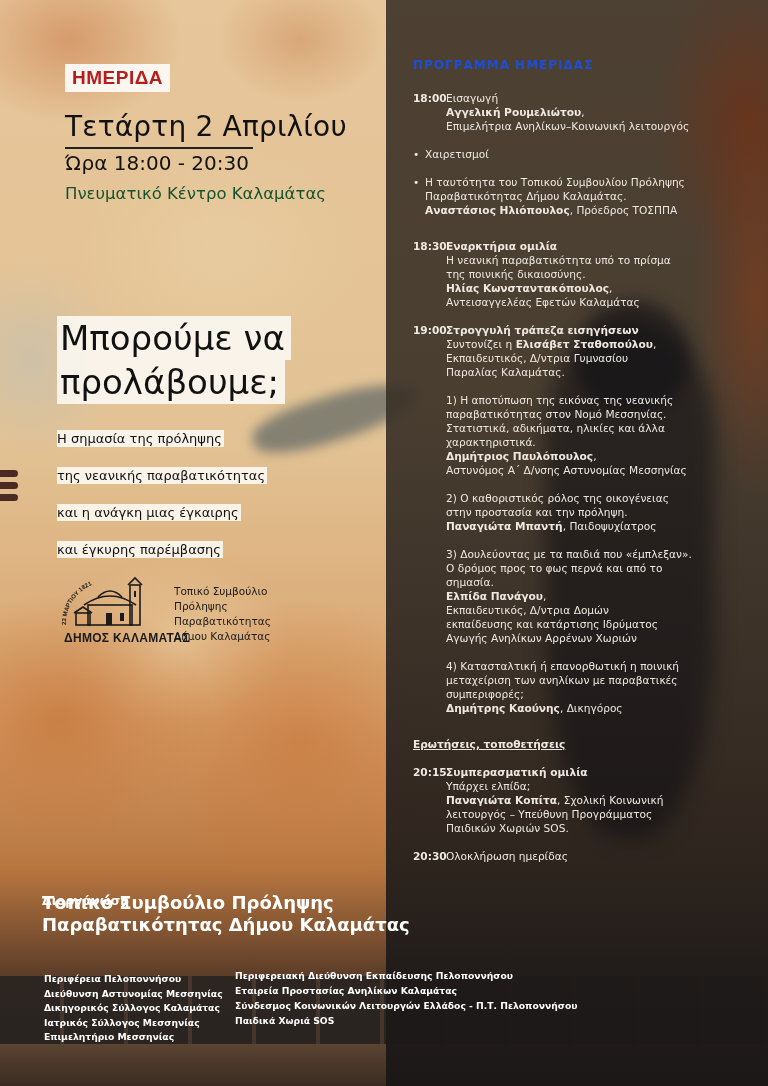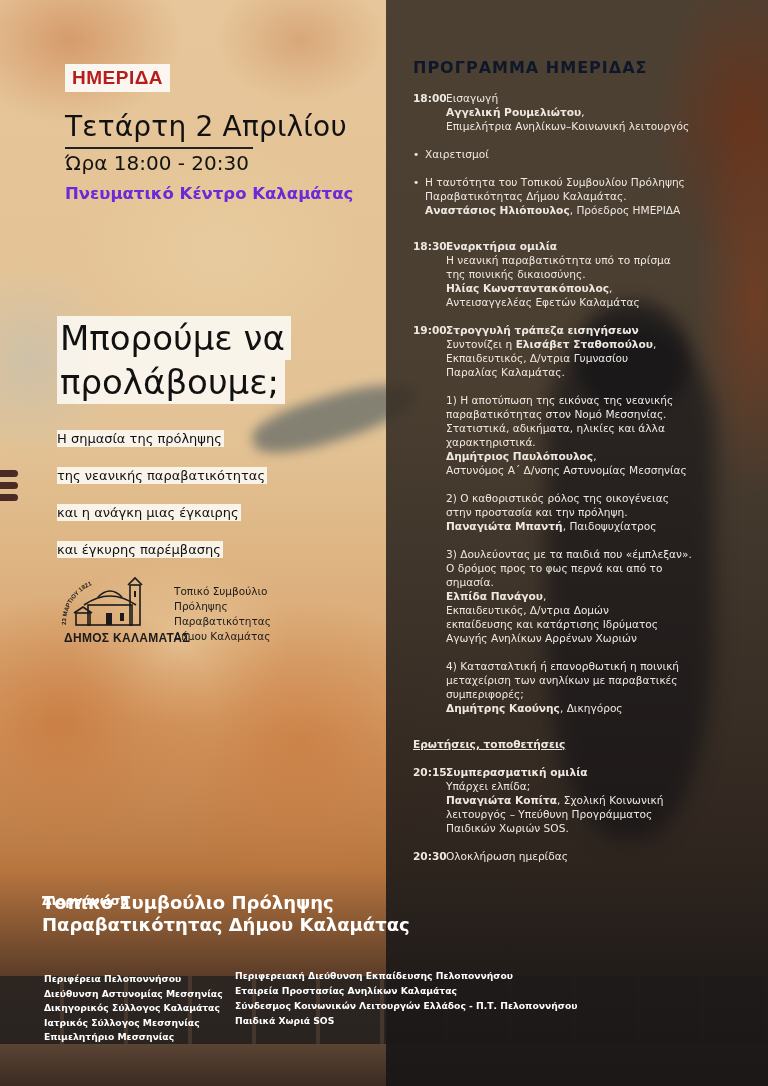--- a/index.html
+++ b/index.html
@@ -76,21 +76,21 @@
   }
   .date-rule {
     position: absolute; left: 65px; top: 147px; width: 188px; height: 1.5px; background: #222;
   }
   .time-line {
     position: absolute; left: 65px; top: 151px;
     font-size: 20px; color: #111;
   }
   .venue {
     position: absolute; left: 65px; top: 184px;
-    font-size: 16.5px; color: #6d28d9; font-weight: 700;
+    font-size: 16.5px; color: #14532d; font-weight: 400;
   }
   .headline {
     position: absolute; left: 57px; top: 316px;
   }
   .headline .hl {
     display: inline-block; background: rgba(251,247,240,0.92);
     font-size: 34px; color: #111; line-height: 44px; padding: 0 6px 0 3px;
     font-weight: 500;
   }
   .subhead { position: absolute; left: 57px; top: 428px; }
@@ -105,21 +105,21 @@
     position: absolute; left: 6px; top: 56px; font-size: 12px; font-weight: bold; color: #1b1b1b;
     font-family: "Liberation Sans", sans-serif; letter-spacing: 0.3px;
   }
   .logo-text {
     position: absolute; left: 116px; top: 9px; font-size: 10.5px; line-height: 15px; color: #1b1b1b;
   }
 
   
   .prog-title {
     position: absolute; left: 413px; top: 58px;
-    font-size: 16px; font-weight: bold; color: #0f172a; letter-spacing: 1px;
+    font-size: 12px; font-weight: bold; color: #1d4ed8; letter-spacing: 1px;
     font-family: "DejaVu Sans", sans-serif;
   }
   .prog { position: absolute; left: 413px; top: 91px; width: 340px; color: #eee8e1; font-size: 10.6px; line-height: 14px; }
   .prog .row { display: flex; }
   .prog .time { width: 33px; font-weight: bold; flex: 0 0 33px; }
   .prog .body { flex: 1; }
   .prog .b { font-weight: bold; }
   .prog .bullet { display: flex; padding-left: 0; }
   .prog .bullet .dot { width: 12px; flex: 0 0 12px; }
   .prog .indent { padding-left: 33px; }
@@ -219,21 +219,21 @@
   <div class="gap"></div>
   <div class="bullet">
     <div class="dot">•</div>
     <div>Χαιρετισμοί</div>
   </div>
   <div class="gap"></div>
   <div class="bullet">
     <div class="dot">•</div>
     <div style="width:290px">
       <div>Η ταυτότητα του Τοπικού Συμβουλίου Πρόληψης Παραβατικότητας Δήμου Καλαμάτας.</div>
-      <div><span class="b">Αναστάσιος Ηλιόπουλος</span><span>, Πρόεδρος ΗΜΕΡΙΔΑ</span></div>
+      <div><span class="b">Αναστάσιος Ηλιόπουλος</span><span>, Πρόεδρος ΤΟΣΠΠΑ</span></div>
     </div>
   </div>
   <div class="gap" style="height:22px"></div>
 
   <div class="row">
     <div class="time">18:30</div>
     <div class="body">
       <div class="b">Εναρκτήρια ομιλία</div>
     </div>
   </div>

